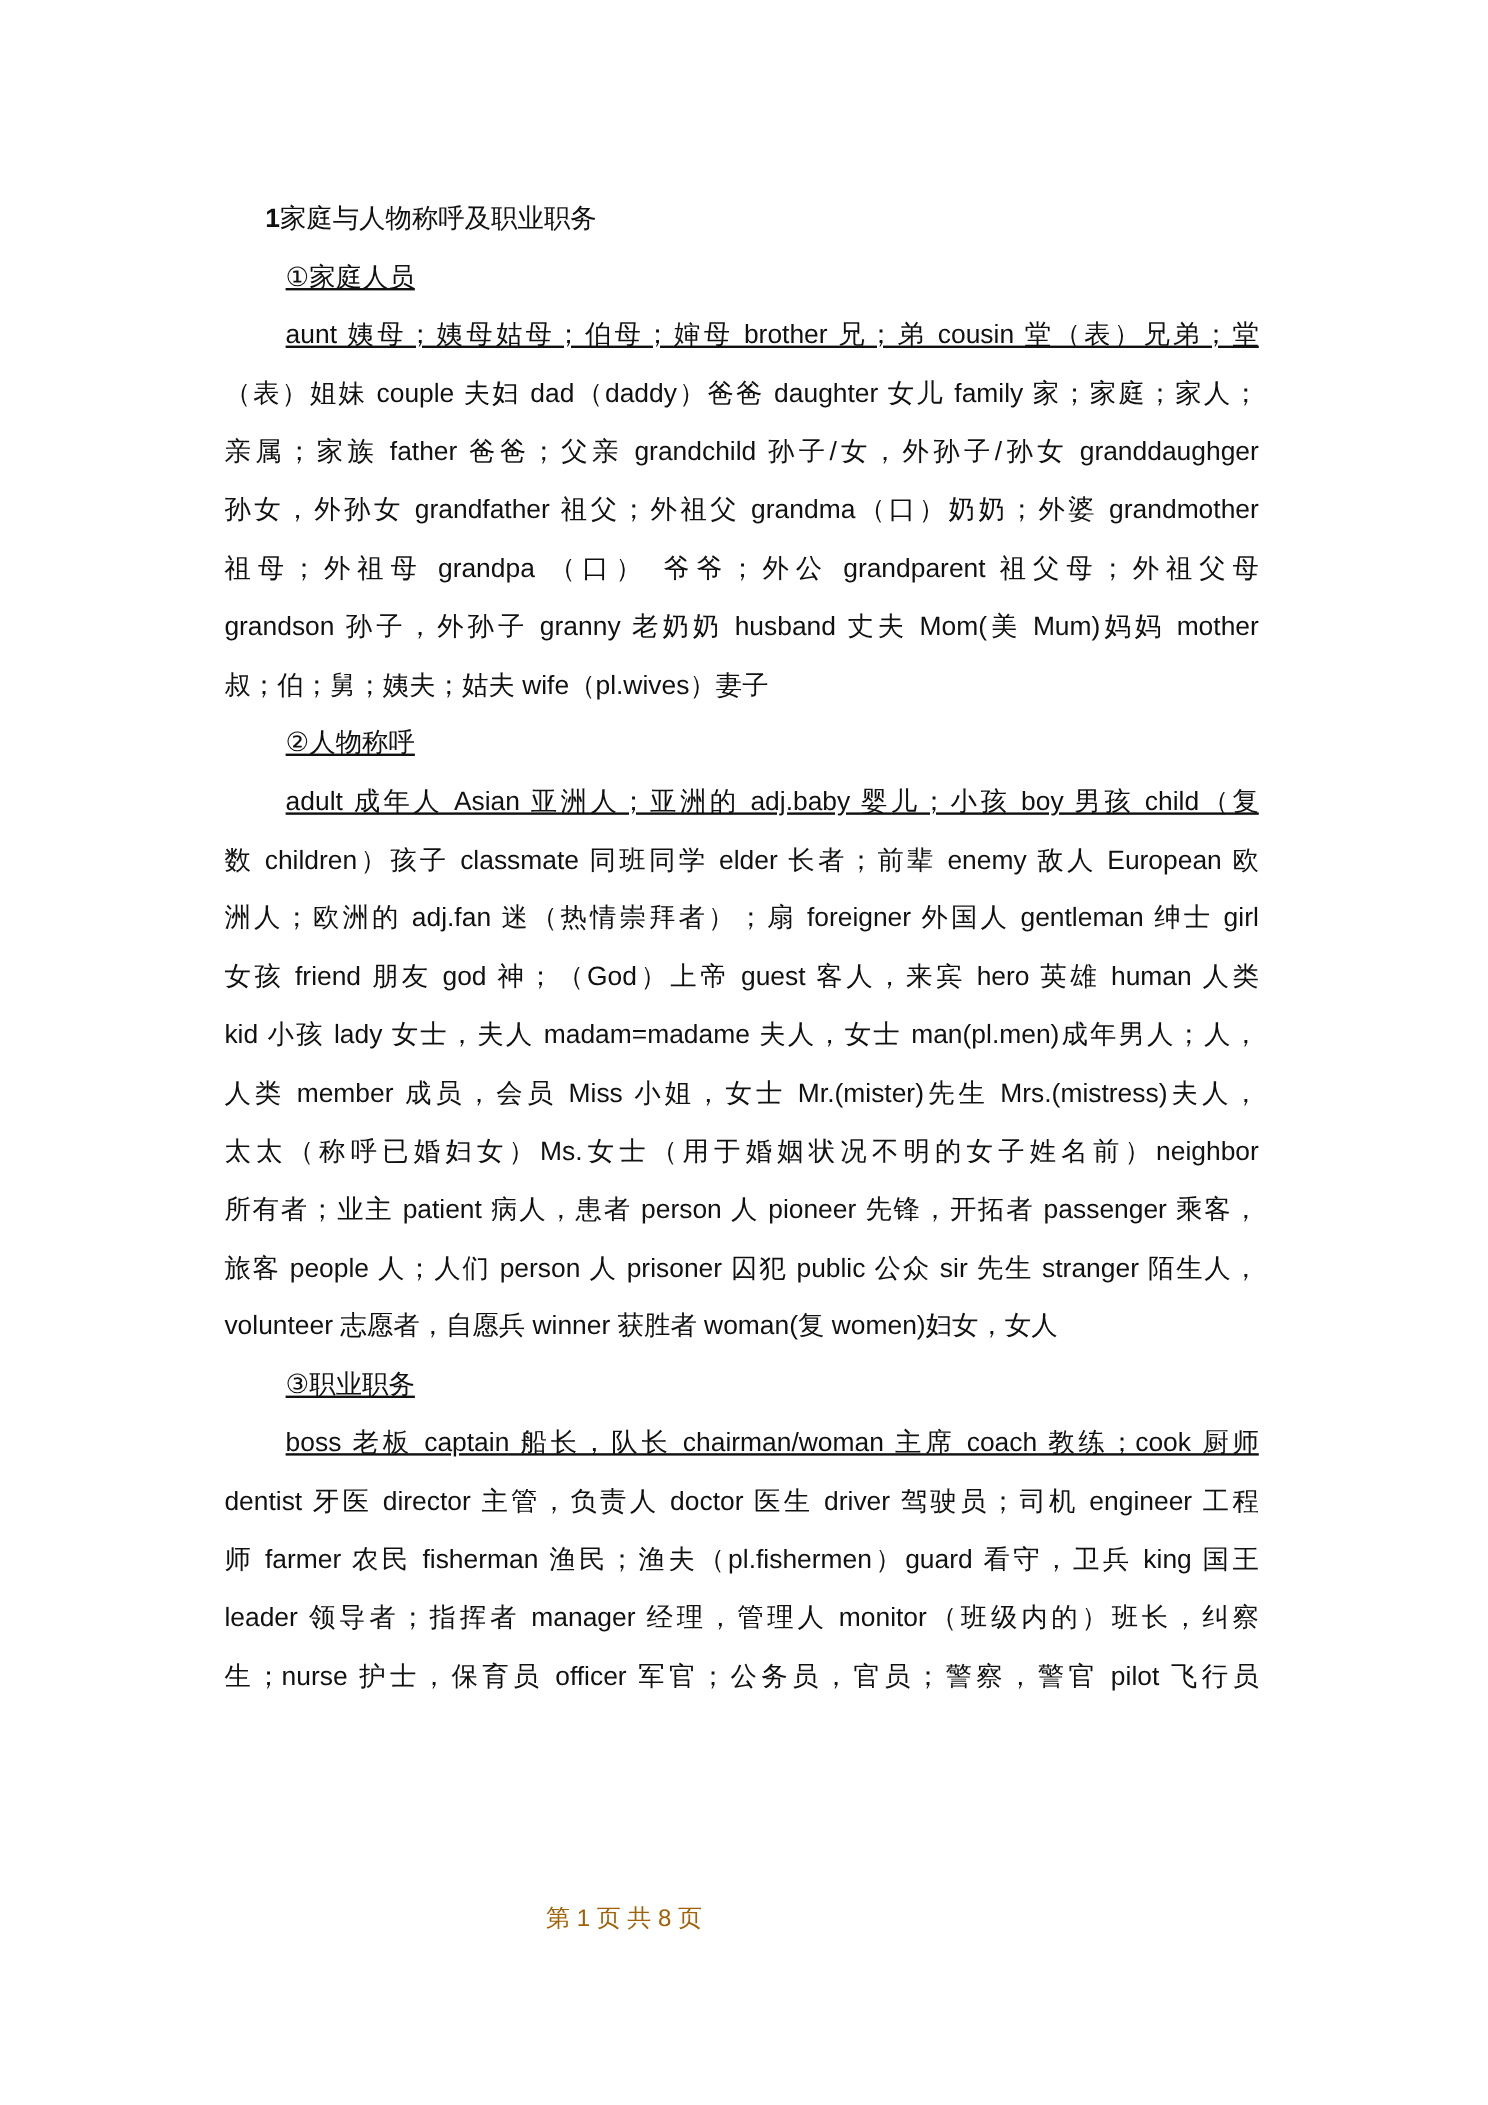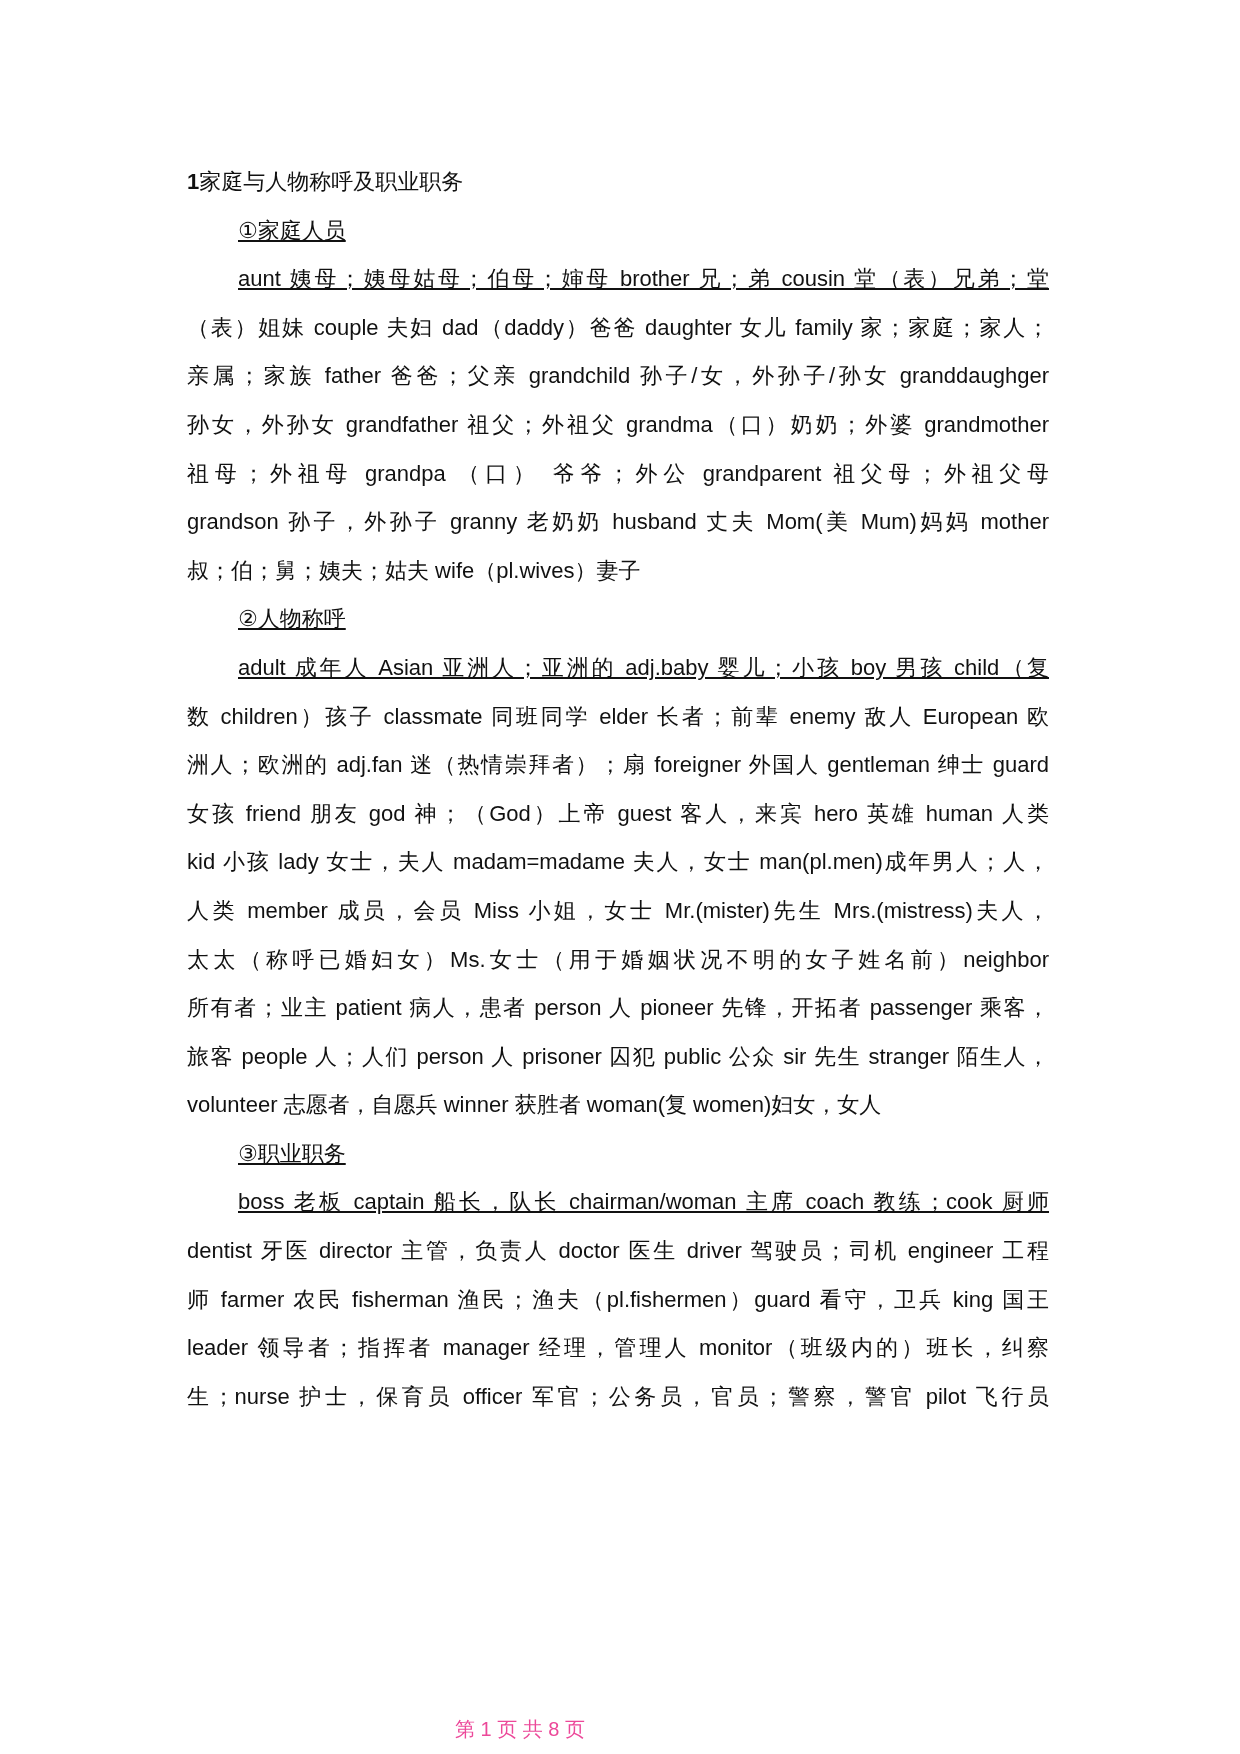--- a/index.html
+++ b/index.html
@@ -39,36 +39,37 @@
       letter-spacing: 0;
     }
     .line.last {
       text-align-last: left;
     }
     .line.heading {
       text-align-last: left;
     }
     .line.title {
       text-align-last: left;
+      margin-left: 34px;
     }
     .line.title .num {
       font-weight: bold;
     }
     .line.indent {
       padding-left: 51px;
       text-decoration: underline;
     }
     .footer {
       position: absolute;
       left: 0;
       width: 1040px;
-      top: 1716px;
+      top: 1585px;
       text-align: center;
       font-size: 20px;
-      color: #ec4899;
+      color: #a16207;
     }
   </style>
 </head>
 <body>
 
 <div class="page">
   <div class="content">
 
     <div class="line title"><span class="num">1</span><span>家庭与人物称呼及职业职务</span></div>
 
@@ -77,21 +78,21 @@
     <div class="line">（表）姐妹 couple 夫妇 dad（daddy）爸爸 daughter 女儿 family 家；家庭；家人；</div>
     <div class="line">亲属；家族 father 爸爸；父亲 grandchild 孙子/女，外孙子/孙女 granddaughger</div>
     <div class="line">孙女，外孙女 grandfather 祖父；外祖父 grandma（口）奶奶；外婆 grandmother</div>
     <div class="line">祖母；外祖母 grandpa （口） 爷爷；外公 grandparent 祖父母；外祖父母</div>
     <div class="line">grandson 孙子，外孙子 granny 老奶奶 husband 丈夫 Mom(美 Mum)妈妈 mother</div>
     <div class="line last">叔；伯；舅；姨夫；姑夫 wife（pl.wives）妻子</div>
 
     <div class="line indent heading">②人物称呼</div>
     <div class="line indent">adult 成年人 Asian 亚洲人；亚洲的 adj.baby 婴儿；小孩 boy 男孩 child（复</div>
     <div class="line">数 children）孩子 classmate 同班同学 elder 长者；前辈 enemy 敌人 European 欧</div>
-    <div class="line">洲人；欧洲的 adj.fan 迷（热情崇拜者）；扇 foreigner 外国人 gentleman 绅士 guard</div>
+    <div class="line">洲人；欧洲的 adj.fan 迷（热情崇拜者）；扇 foreigner 外国人 gentleman 绅士 girl</div>
     <div class="line">女孩 friend 朋友 god 神；（God）上帝 guest 客人，来宾 hero 英雄 human 人类</div>
     <div class="line">kid 小孩 lady 女士，夫人 madam=madame 夫人，女士 man(pl.men)成年男人；人，</div>
     <div class="line">人类 member 成员，会员 Miss 小姐，女士 Mr.(mister)先生 Mrs.(mistress)夫人，</div>
     <div class="line">太太（称呼已婚妇女）Ms.女士（用于婚姻状况不明的女子姓名前）neighbor</div>
     <div class="line">所有者；业主 patient 病人，患者 person 人 pioneer 先锋，开拓者 passenger 乘客，</div>
     <div class="line">旅客 people 人；人们 person 人 prisoner 囚犯 public 公众 sir 先生 stranger 陌生人，</div>
     <div class="line last">volunteer 志愿者，自愿兵 winner 获胜者 woman(复 women)妇女，女人</div>
 
     <div class="line indent heading">③职业职务</div>
     <div class="line indent">boss 老板 captain 船长，队长 chairman/woman 主席 coach 教练；cook 厨师</div>

